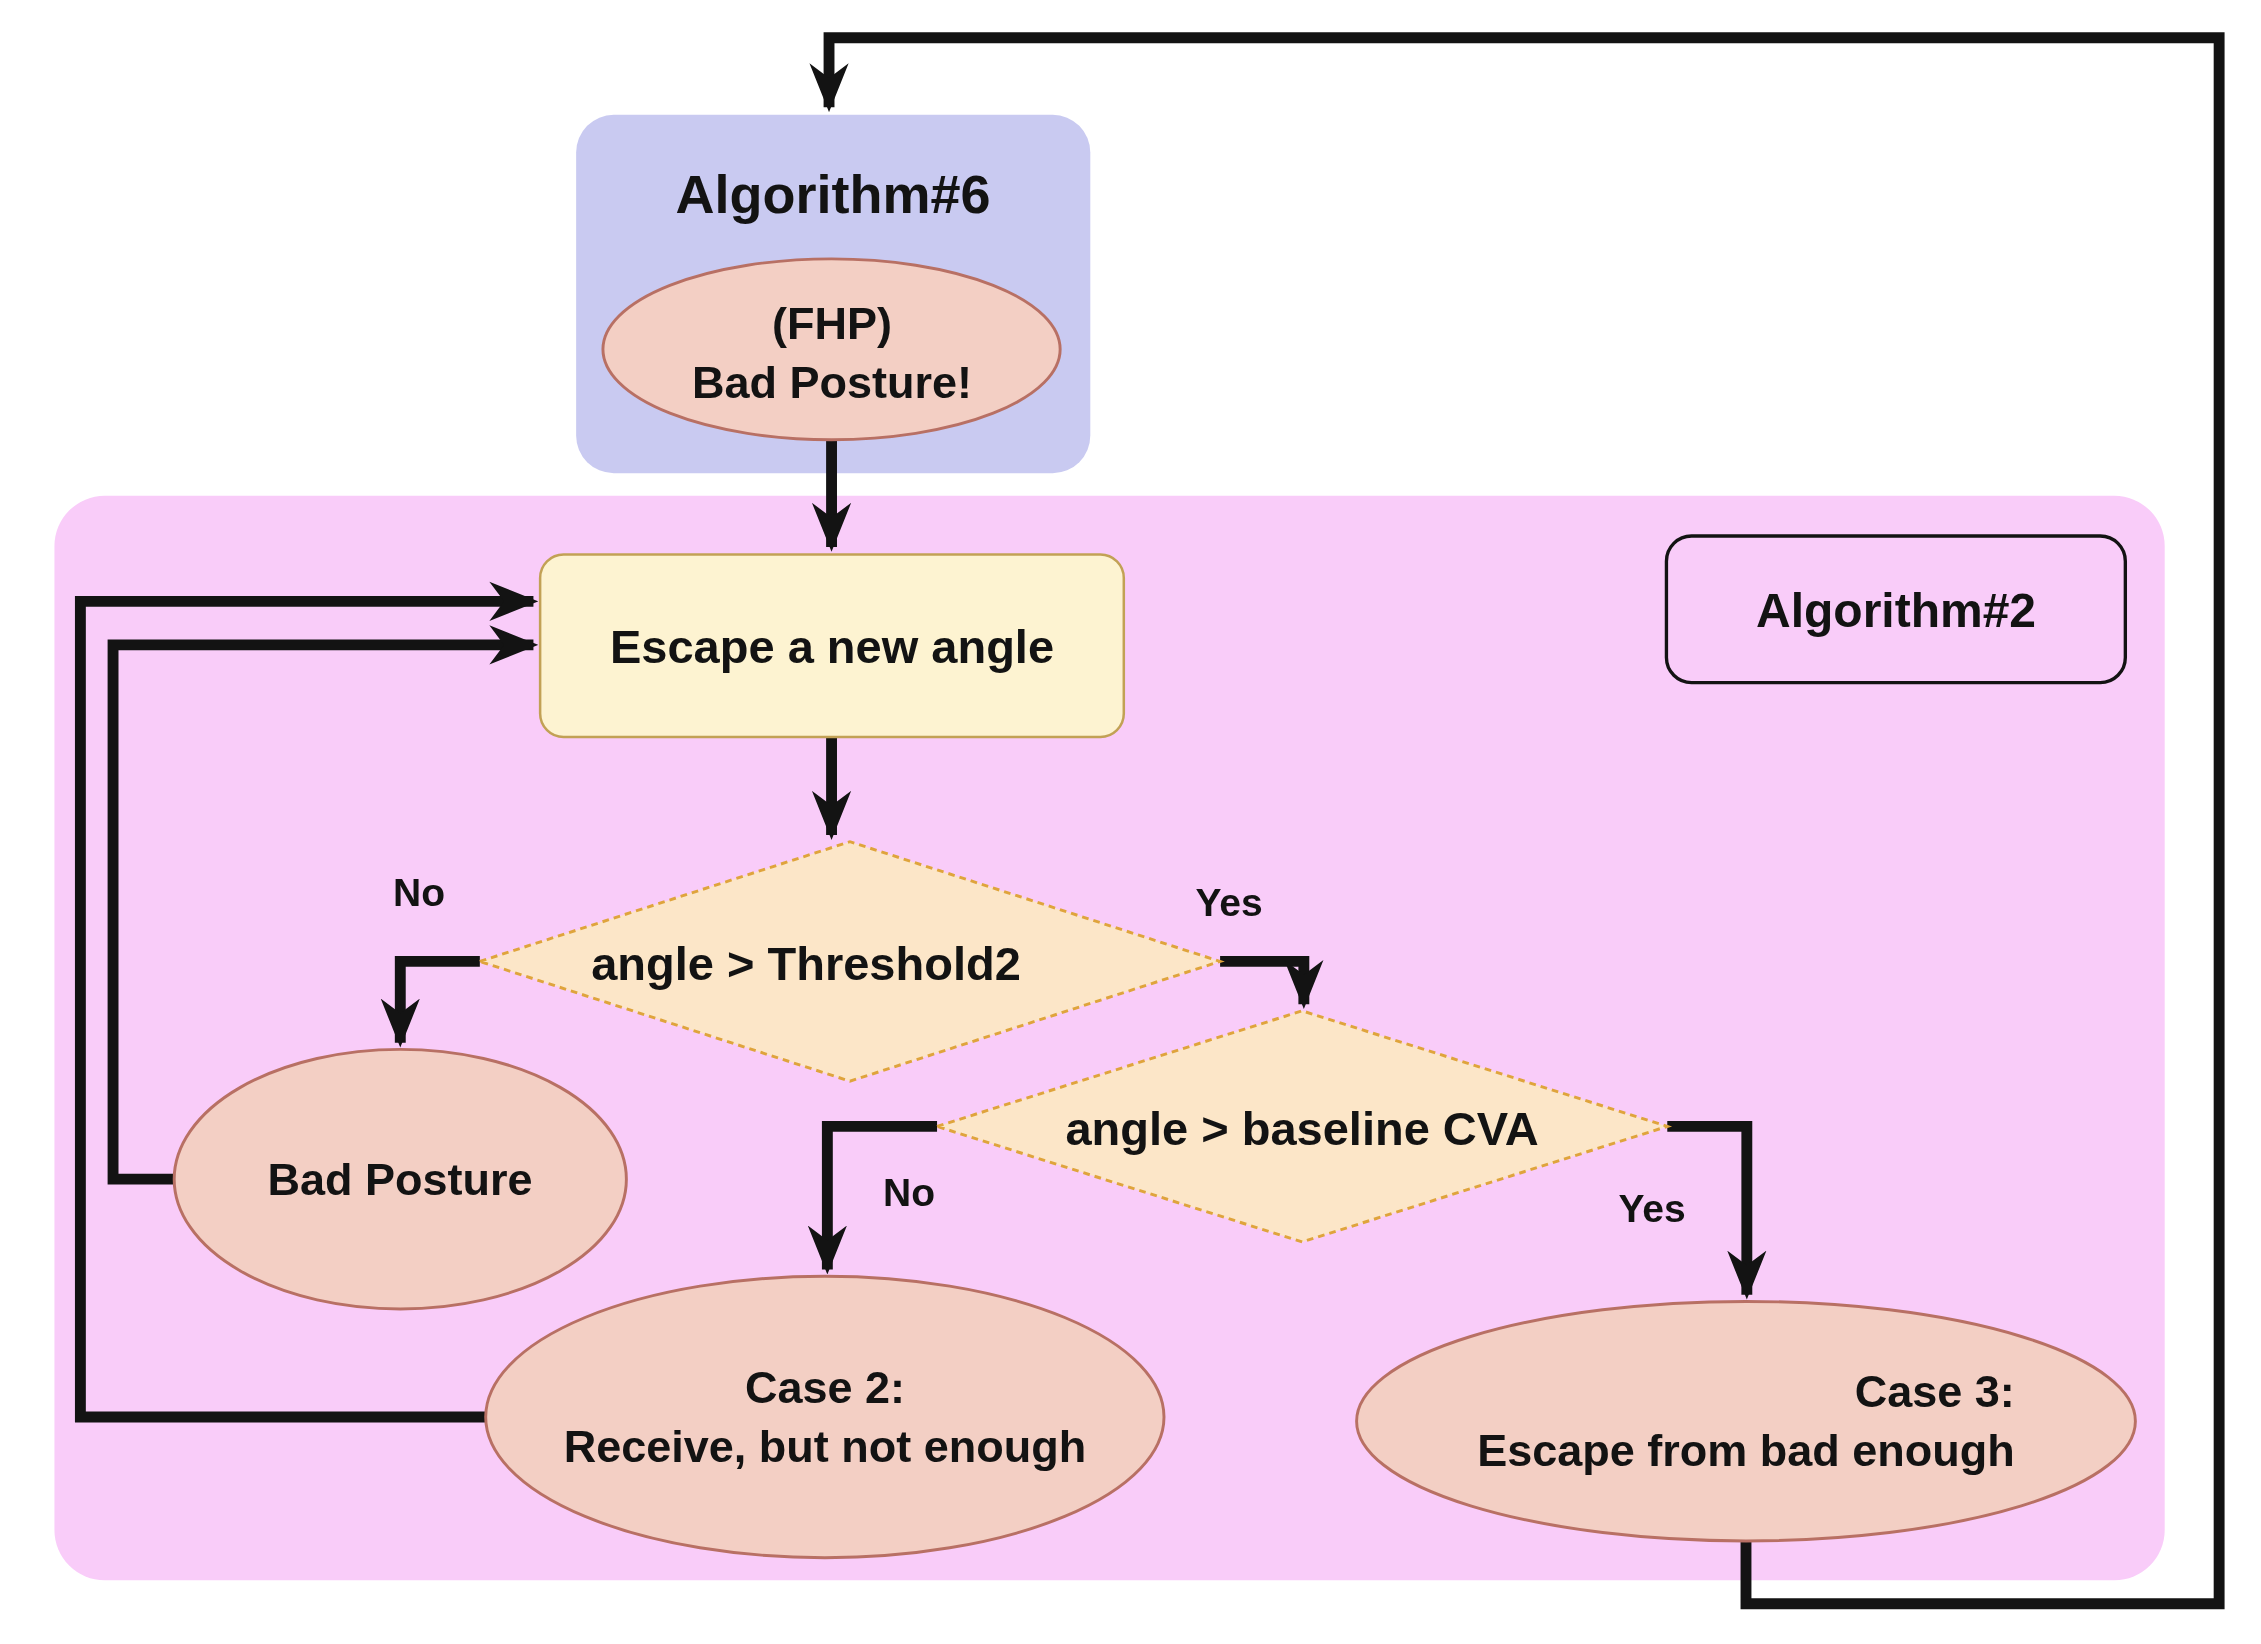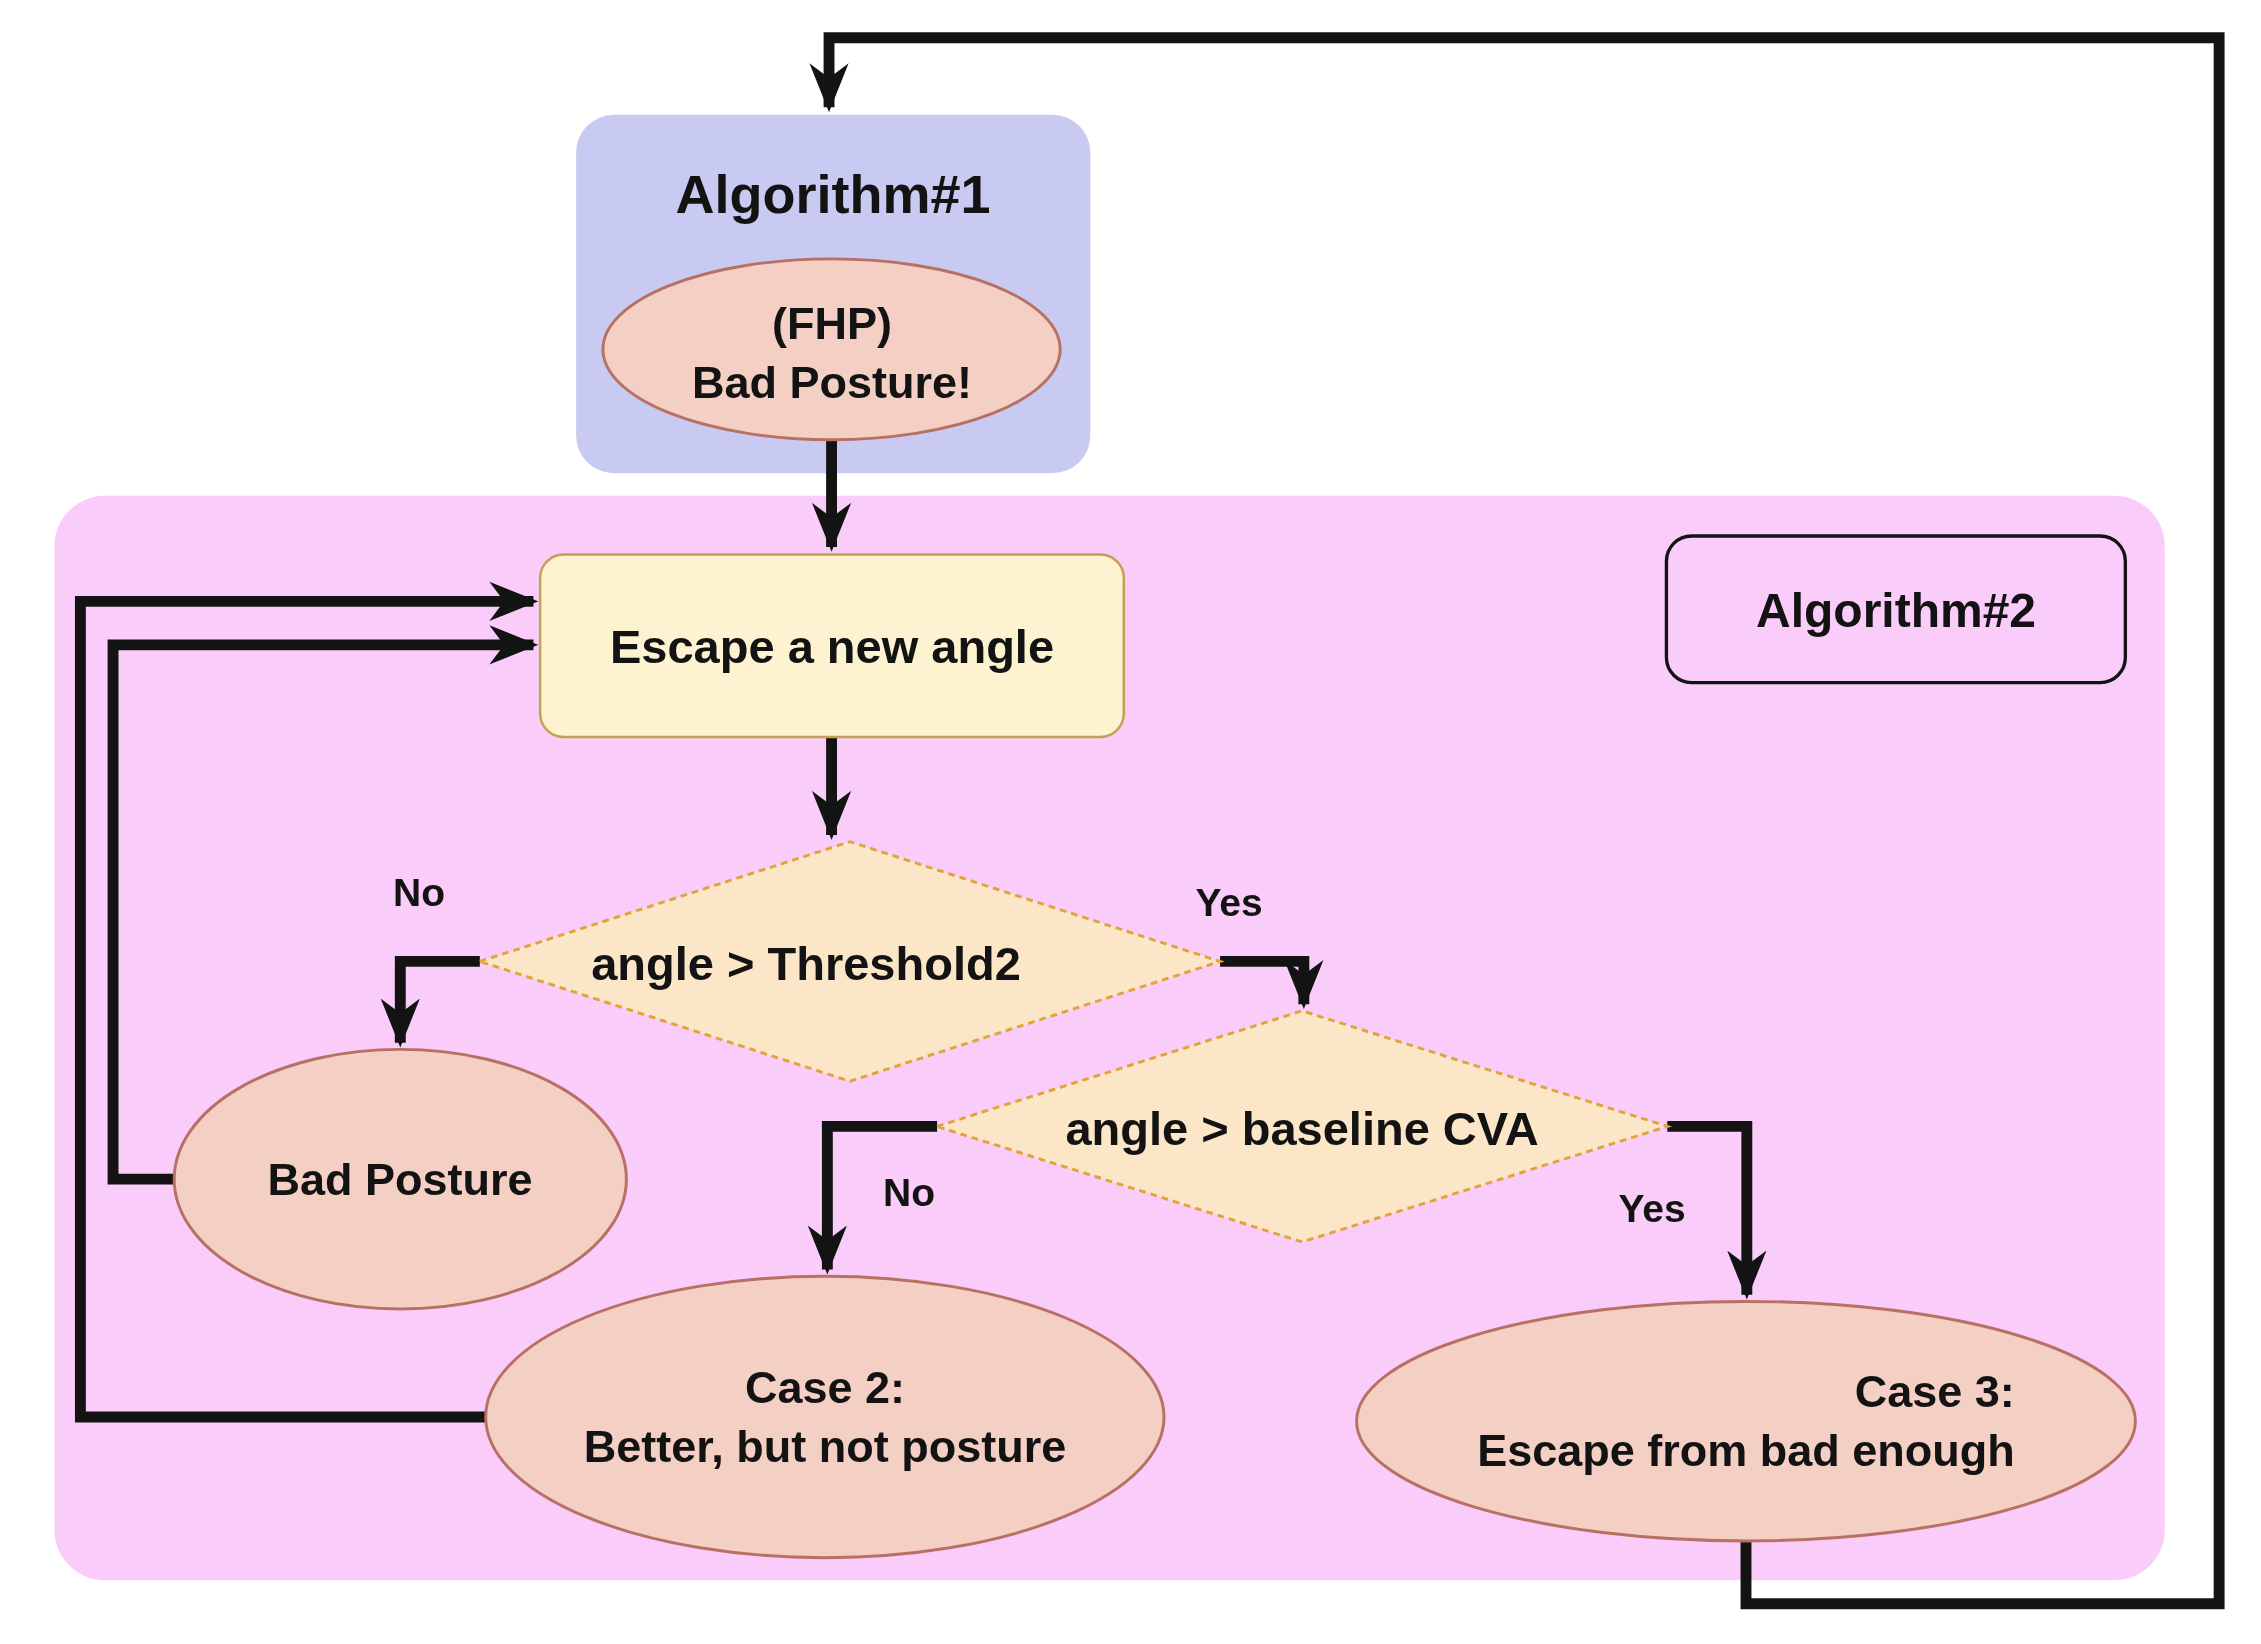--- a/index.html
+++ b/index.html
@@ -98,42 +98,42 @@
     <ellipse class="terminal" cx="993" cy="417" rx="273" ry="108"></ellipse>
     <rect class="process" x="645" y="662" width="697" height="218" rx="28" ry="28"></rect>
     <rect class="labelframe" x="1990" y="640" width="548" height="175" rx="30" ry="30"></rect>
     <polygon class="decision" points="573,1148 1015,1005 1457,1148 1015,1291"></polygon>
     <polygon class="decision" points="1119,1345 1555,1207 1991,1345 1555,1483"></polygon>
     <ellipse class="terminal" cx="478" cy="1408" rx="270" ry="155"></ellipse>
     <ellipse class="terminal" cx="985" cy="1692" rx="405" ry="168"></ellipse>
     <ellipse class="terminal" cx="2085" cy="1697" rx="465" ry="143"></ellipse>
   </svg>
 
-  <div class="lbl fs-title" style="left:833px;  top:194px;">Algorithm#1</div>
+  <div class="lbl fs-title" style="left:833px;  top:194px;">Algorithm#6</div>
 
   <div class="lbl fs-case" style="left:832px; top:353px;">
     <span class="line">(FHP)</span>
     <span class="line">Bad Posture!</span>
   </div>
 
   <div class="lbl fs-node" style="left:832px; top:646px;">Escape a new angle</div>
 
   <div class="lbl fs-title2" style="left:1896px; top:610px;">Algorithm#2</div>
 
   <div class="lbl fs-node" style="left:806px; top:963px;">angle &gt; Threshold2</div>
 
   <div class="lbl fs-node" style="left:1302px; top:1128px;">angle &gt; baseline CVA</div>
 
   <div class="lbl fs-case" style="left:400px; top:1179px;">
     <span class="line">Bad Posture</span>
   </div>
 
   <div class="lbl fs-case" style="left:825px; top:1417px;">
     <span class="line">Case 2:</span>
-    <span class="line">Better, but not posture</span>
+    <span class="line">Receive, but not enough</span>
   </div>
 
   <div class="lbl fs-case" style="left:1746px; top:1421px;text-align:right;">
     <span class="line">Case 3:</span>
     <span class="line">Escape from bad enough</span>
   </div>
 
   <div class="lbl fs-branch" style="left:419px; top:893px;">No</div>
 
   <div class="lbl fs-branch" style="left:1229px; top:903px;">Yes</div>

